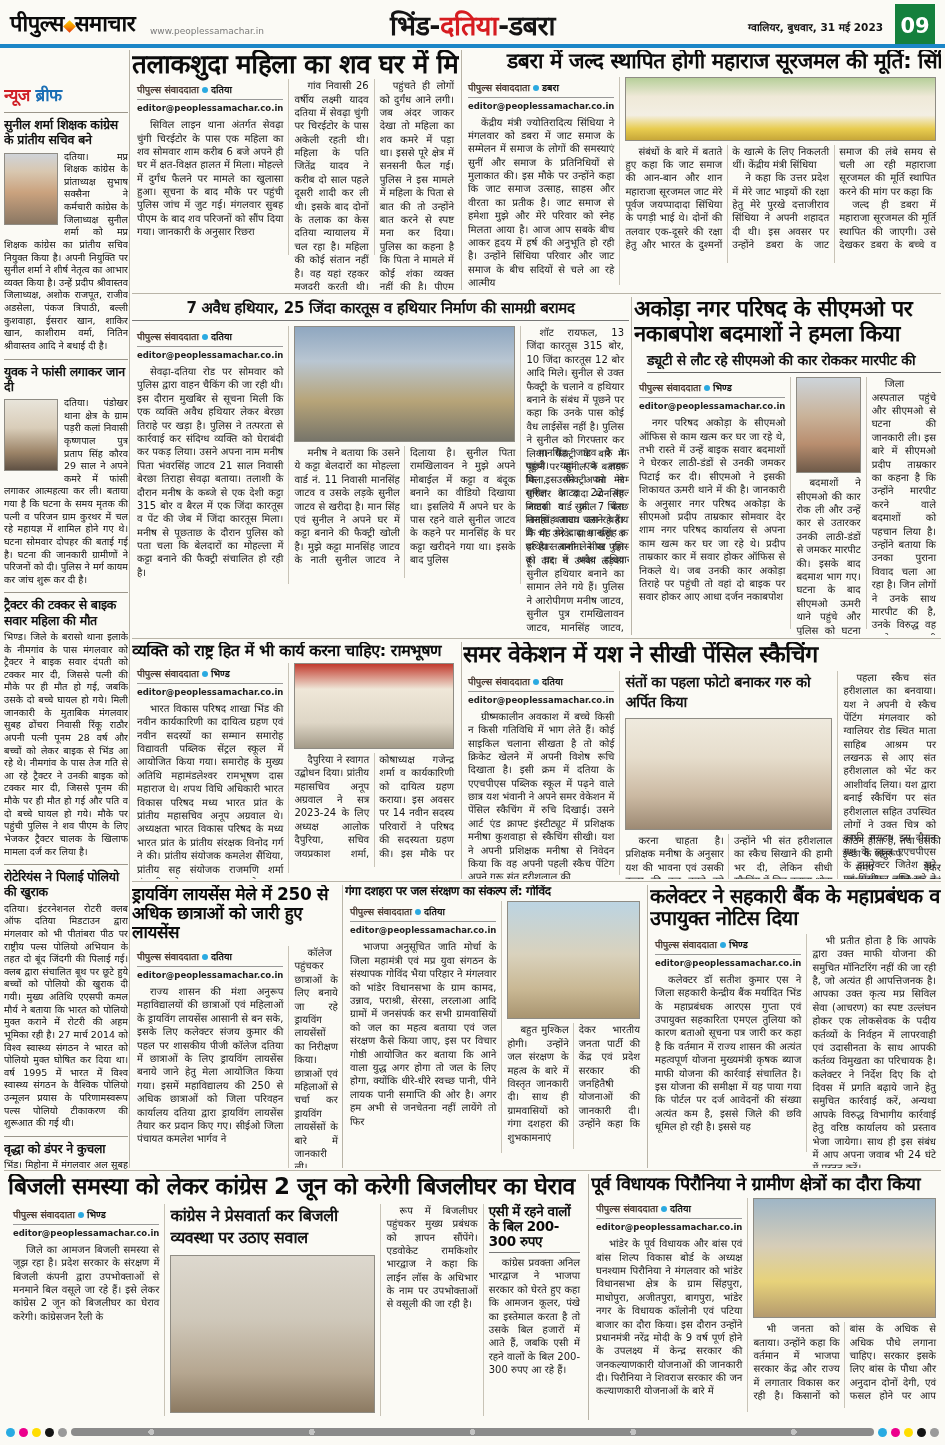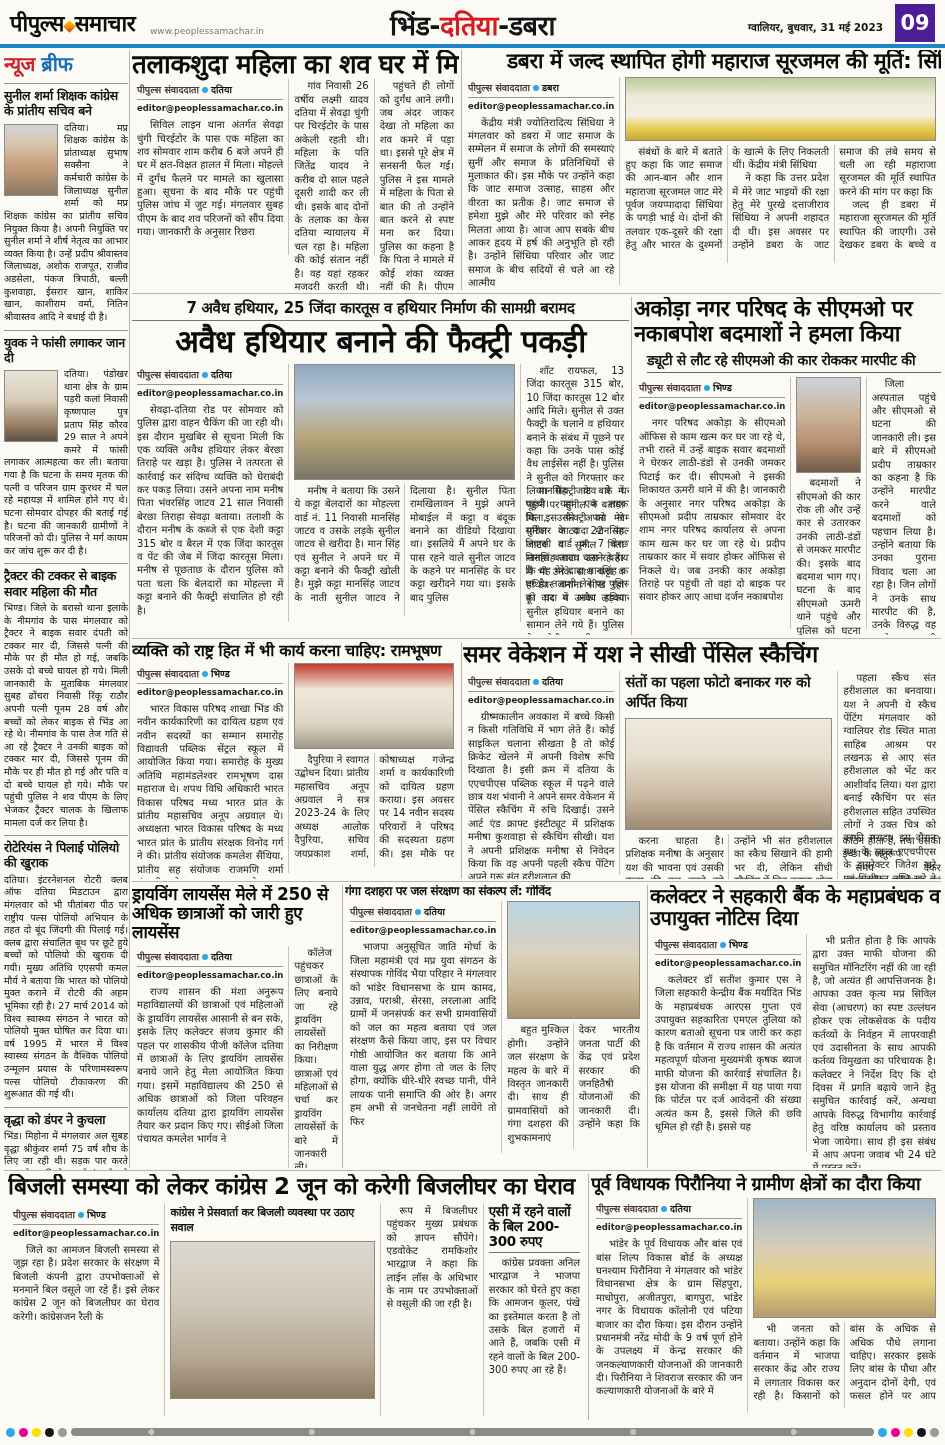--- a/index.html
+++ b/index.html
@@ -13,21 +13,21 @@
   .logo { position:absolute; left:10px; top:7px; font-size:22px; font-weight:bold;
           letter-spacing:-0.5px; color:#0b0b0b; }
   .logo-mark { display:inline-block; width:9px; height:9px; margin:0 1px;
                background:linear-gradient(135deg,#ffd200 0%,#f28a00 55%,#e2310e 100%);
                transform:rotate(45deg); }
   .site { position:absolute; left:150px; top:26px; font-size:9px; color:#7a7a7a; }
   .edition { position:absolute; left:50%; transform:translateX(-50%); top:6px;
              font-size:27px; font-weight:bold; letter-spacing:-0.5px; white-space:nowrap; }
   .edition .red { color:#d61c20; }
   .dateline { position:absolute; right:62px; top:20px; font-size:10.5px; font-weight:bold; }
-  .pagenum { position:absolute; right:10px; top:4px; width:40px; height:38px; background:#4c1d95;
+  .pagenum { position:absolute; right:10px; top:4px; width:40px; height:44px; background:#15803d;
              color:#fff; font-size:21px; font-weight:bold; display:flex; align-items:center;
              justify-content:center; }
   .bluebar { position:absolute; top:44px; left:0; width:945px; height:4px; background:#1c86c7; }
 
   
   .blk { position:absolute; overflow:hidden; }
   .hl { font-weight:bold; color:#0c0c0c; line-height:1.12; letter-spacing:-0.4px; }
   .nowrap { white-space:nowrap; }
   .kicker { font-weight:bold; font-size:15px; text-align:center; border-bottom:1px solid #777;
             padding-bottom:3px; margin-bottom:3px; letter-spacing:-0.3px; }
@@ -47,21 +47,21 @@
   .c2 { column-count:2; column-gap:10px; column-rule:1px solid #c8c3b6; }
   .c3 { column-count:3; column-gap:10px; column-rule:1px solid #c8c3b6; }
   .photo { border:1px solid #8f8c84; }
 
   
   .vr { position:absolute; width:1px; background:#b9b4a7; }
   .hr { position:absolute; height:1px; background:#b9b4a7; }
 
   
   .rail { position:absolute; left:4px; top:50px; width:124px; height:1120px; overflow:hidden; }
-  .rail-title { font-size:20px; font-weight:bold; letter-spacing:-0.5px; margin-bottom:4px; }
+  .rail-title { font-size:17px; font-weight:bold; letter-spacing:-0.5px; margin-bottom:4px;margin-top:33px; }
   .rail-title .red { color:#d01f25; } .rail-title .blue { color:#1b6fb5; }
   .brief { border-top:1px solid #9b968a; padding-top:4px; margin-top:6px; }
   .brief:first-of-type { border-top:none; margin-top:0; }
   .brief-head { font-size:12.5px; font-weight:bold; line-height:1.22; letter-spacing:-0.3px;
                 margin-bottom:3px; }
   .brief-body { font-size:9.5px; line-height:1.33; text-align:justify; }
   .brief-photo { float:left; width:54px; height:72px; margin:2px 6px 2px 0; }
 
   
   .ph-sunil    { background:linear-gradient(180deg,#cfd3d8 0%,#d8c7b0 25%,#caa27e 55%,#8a7763 100%); }
@@ -159,21 +159,20 @@
           <div class="bodytext">संबंधों के बारे में बताते हुए कहा कि जाट समाज की आन-बान और शान महाराजा सूरजमल जाट मेरे पूर्वज जयप्पादादा सिंधिया के पगड़ी भाई थे। दोनों की तलवार एक-दूसरे की रक्षा हेतु और भारत के दुश्मनों के खात्मे के लिए निकलती थीं। केंद्रीय मंत्री सिंधिया</div>
           <div class="bodytext">ने कहा कि उत्तर प्रदेश में मेरे जाट भाइयों की रक्षा हेतु मेरे पुरखे दत्ताजीराव सिंधिया ने अपनी शहादत दी थी। इस अवसर पर उन्होंने डबरा के जाट समाज की लंबे समय से चली आ रही महाराजा सूरजमल की मूर्ति स्थापित करने की मांग पर कहा कि</div>
           <div class="bodytext">जल्द ही डबरा में महाराजा सूरजमल की मूर्ति स्थापित की जाएगी। उसे देखकर डबरा के बच्चे व युवा प्रेरित होंगे और अपने जीवन में समाज व देश के लिए सकारात्मक कार्य करेंगे। मूर्ति जल्द से जल्द स्थापित हो, इसके लिए वह प्रशासन से बात करेंगे।</div>
         </div>
       </div>
     </div>
   </div>
 
   <div class="blk" style="left:132px; top:297px; width:497px; height:338px;">
     <div class="kicker">7 अवैध हथियार, 25 जिंदा कारतूस व हथियार निर्माण की सामग्री बरामद</div>
-    <div class="hl nowrap" style="font-size:31px; text-align:center;">अवैध हथियार बनाने की फैक्ट्री पकड़ी</div>
     <div class="cols" style="height:258px; margin-top:5px;">
       <div class="col" style="flex:0 0 118px;">
         <div class="byline"><span>पीपुल्स संवाददाता</span><span class="dot"></span><b>दतिया</b></div>
         <div class="email">editor@peoplessamachar.co.in</div>
         <div class="bodytext">सेवढ़ा-दतिया रोड पर सोमवार को पुलिस द्वारा वाहन चैकिंग की जा रही थी। इस दौरान मुखबिर से सूचना मिली कि एक व्यक्ति अवैध हथियार लेकर बेरछा तिराहे पर खड़ा है। पुलिस ने तत्परता से कार्रवाई कर संदिग्ध व्यक्ति को घेराबंदी कर पकड़ लिया। उसने अपना नाम मनीष पिता भंवरसिंह जाटव 21 साल निवासी बेरछा तिराहा सेवढ़ा बताया। तलाशी के दौरान मनीष के कब्जे से एक देशी कट्टा 315 बोर व बैरल में एक जिंदा कारतूस व पेंट की जेब में जिंदा कारतूस मिला। मनीष से पूछताछ के दौरान पुलिस को पता चला कि बेलदारों का मोहल्ला में कट्टा बनाने की फैक्ट्री संचालित हो रही है।</div>
       </div>
       <div class="col" style="flex:0 0 232px;">
         <div class="photo ph-police" style="width:100%; height:116px; margin-bottom:4px;"></div>
         <div class="c2" style="height:132px;">
           <div class="bodytext">मनीष ने बताया कि उसने ये कट्टा बेलदारों का मोहल्ला वार्ड नं. 11 निवासी मानसिंह जाटव व उसके लड़के सुनील जाटव से खरीदा है। मान सिंह एवं सुनील ने अपने घर में कट्टा बनाने की फैक्ट्री खोली है। मुझे कट्टा मानसिंह जाटव के नाती सुनील जाटव ने दिलाया है। सुनील पिता रामखिलावन ने मुझे अपने मोबाईल में कट्टा व बंदूक बनाने का वीडियो दिखाया था। इसलिये मैं अपने घर के पास रहने वाले सुनील जाटव के कहने पर मानसिंह के घर कट्टा खरीदने गया था। इसके बाद पुलिस</div>
@@ -283,21 +282,21 @@
 
   <div class="blk" style="left:8px; top:1174px; width:577px; height:246px;">
     <div class="hl nowrap" style="font-size:23px;">बिजली समस्या को लेकर कांग्रेस 2 जून को करेगी बिजलीघर का घेराव</div>
     <div class="cols" style="height:212px; margin-top:4px;">
       <div class="col" style="flex:0 0 116px;">
         <div class="byline"><span>पीपुल्स संवाददाता</span><span class="dot"></span><b>भिण्ड</b></div>
         <div class="email">editor@peoplessamachar.co.in</div>
         <div class="bodytext">जिले का आमजन बिजली समस्या से जूझ रहा है। प्रदेश सरकार के संरक्षण में बिजली कंपनी द्वारा उपभोक्ताओं से मनमाने बिल वसूले जा रहे हैं। इसे लेकर कांग्रेस 2 जून को बिजलीघर का घेराव करेगी। कांग्रेसजन रैली के</div>
       </div>
       <div class="col" style="flex:0 0 216px;">
-        <div class="sub" style="font-size:11px; margin-top:0; border-bottom:none;">कांग्रेस ने प्रेसवार्ता कर बिजली व्यवस्था पर उठाए सवाल</div>
+        <div class="sub" style="font-size:16px; margin-top:0; border-bottom:none;">कांग्रेस ने प्रेसवार्ता कर बिजली व्यवस्था पर उठाए सवाल</div>
         <div class="photo ph-press" style="width:100%; height:158px;"></div>
       </div>
       <div class="col bodytext">रूप में बिजलीघर पहुंचकर मुख्य प्रबंधक को ज्ञापन सौंपेंगे। एडवोकेट रामकिशोर भारद्वाज ने कहा कि लाईन लॉस के अधिभार के नाम पर उपभोक्ताओं से वसूली की जा रही है।</div>
       <div class="col">
         <div class="hl" style="font-size:13.5px; border-bottom:1px solid #777; padding-bottom:3px; margin-bottom:3px;">एसी में रहने वालों के बिल 200-300 रुपए</div>
         <div class="bodytext">कांग्रेस प्रवक्ता अनिल भारद्वाज ने भाजपा सरकार को घेरते हुए कहा कि आमजन कूलर, पंखे का इस्तेमाल करता है तो उसके बिल हजारों में आते हैं, जबकि एसी में रहने वालों के बिल 200-300 रुपए आ रहे हैं।</div>
       </div>
     </div>
   </div>
 

